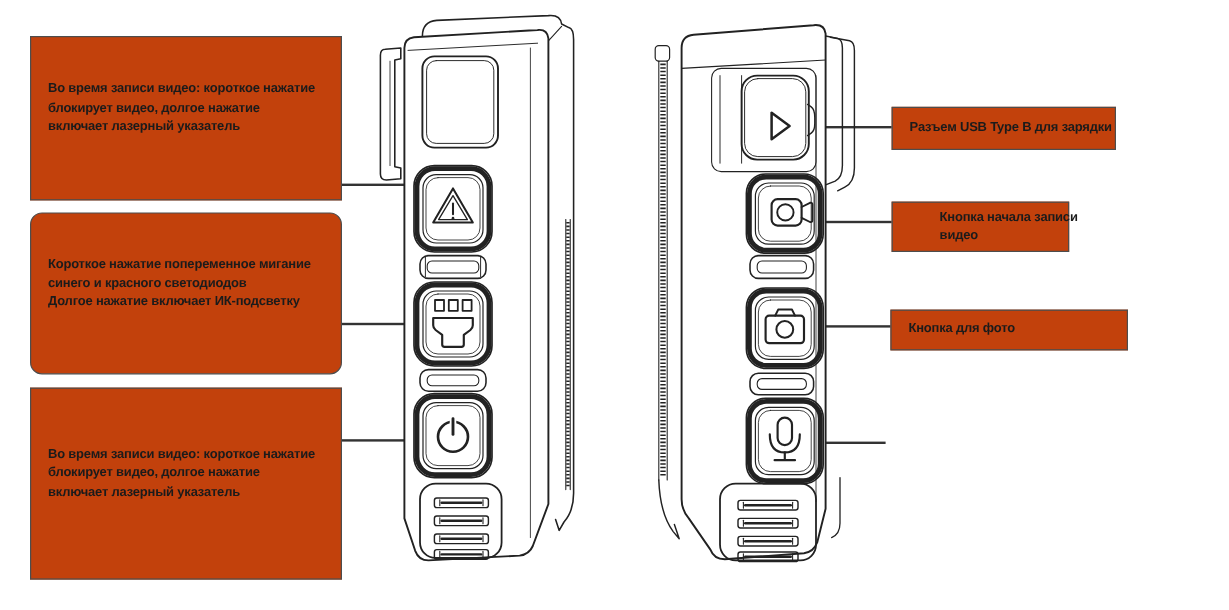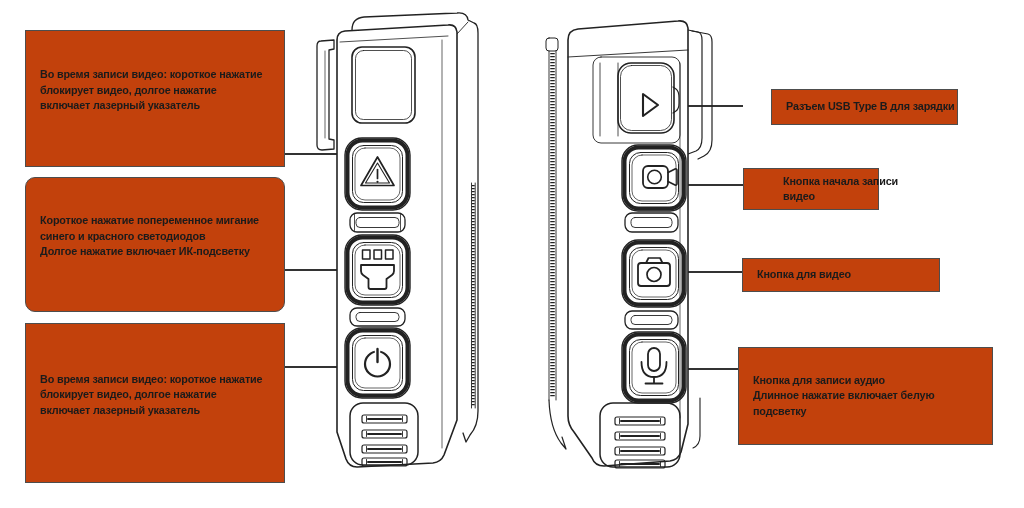--- a/index.html
+++ b/index.html
@@ -30,30 +30,27 @@
 включает лазерный указатель</div>
 
   <div class="callout upbias" style="left:25px;top:177px;width:260px;height:135px;border-radius:10px;">Короткое нажатие попеременное мигание
 синего и красного светодиодов
 Долгое нажатие включает ИК-подсветку</div>
 
   <div class="callout upbias" style="left:25px;top:323px;width:260px;height:160px;">Во время записи видео: короткое нажатие
 блокирует видео, долгое нажатие
 включает лазерный указатель</div>
 
-  <div class="callout" style="left:743px;top:89px;width:187px;height:36px;margin-left:28px;">Разъем USB Type B для зарядки</div>
-
-  <div class="callout" style="left:743px;top:168px;width:136px;height:42px;padding-left:39px;">Кнопка начала записи
+  <div class="callout" style="left:743px;top:89px;width:187px;height:36px;">Разъем USB Type B для зарядки</div>
+
+  <div class="callout" style="left:743px;top:168px;width:148px;height:42px;padding-left:39px;">Кнопка начала записи
 видео</div>
 
-  <div class="callout" style="left:742px;top:258px;width:198px;height:34px;">Кнопка для видео</div>
-
-  <div class="callout" style="left:738px;top:347px;width:255px;height:98px;">Кнопка для записи аудио
-Длинное нажатие включает белую
-подсветку</div>
+  <div class="callout" style="left:742px;top:258px;width:198px;height:34px;">Кнопка для фото</div>
+
 
   <div class="leader" style="left:285px;top:153px;width:78px;"></div>
   <div class="leader" style="left:285px;top:269px;width:73px;"></div>
   <div class="leader" style="left:285px;top:366px;width:90px;"></div>
   <div class="leader" style="left:662px;top:105px;width:81px;"></div>
   <div class="leader" style="left:658px;top:184px;width:85px;"></div>
   <div class="leader" style="left:662px;top:271px;width:80px;"></div>
   <div class="leader" style="left:660px;top:368px;width:78px;"></div>
 
   <svg class="dev" style="left:300px;top:8px;" width="190" height="470" viewBox="0 0 190 470">

